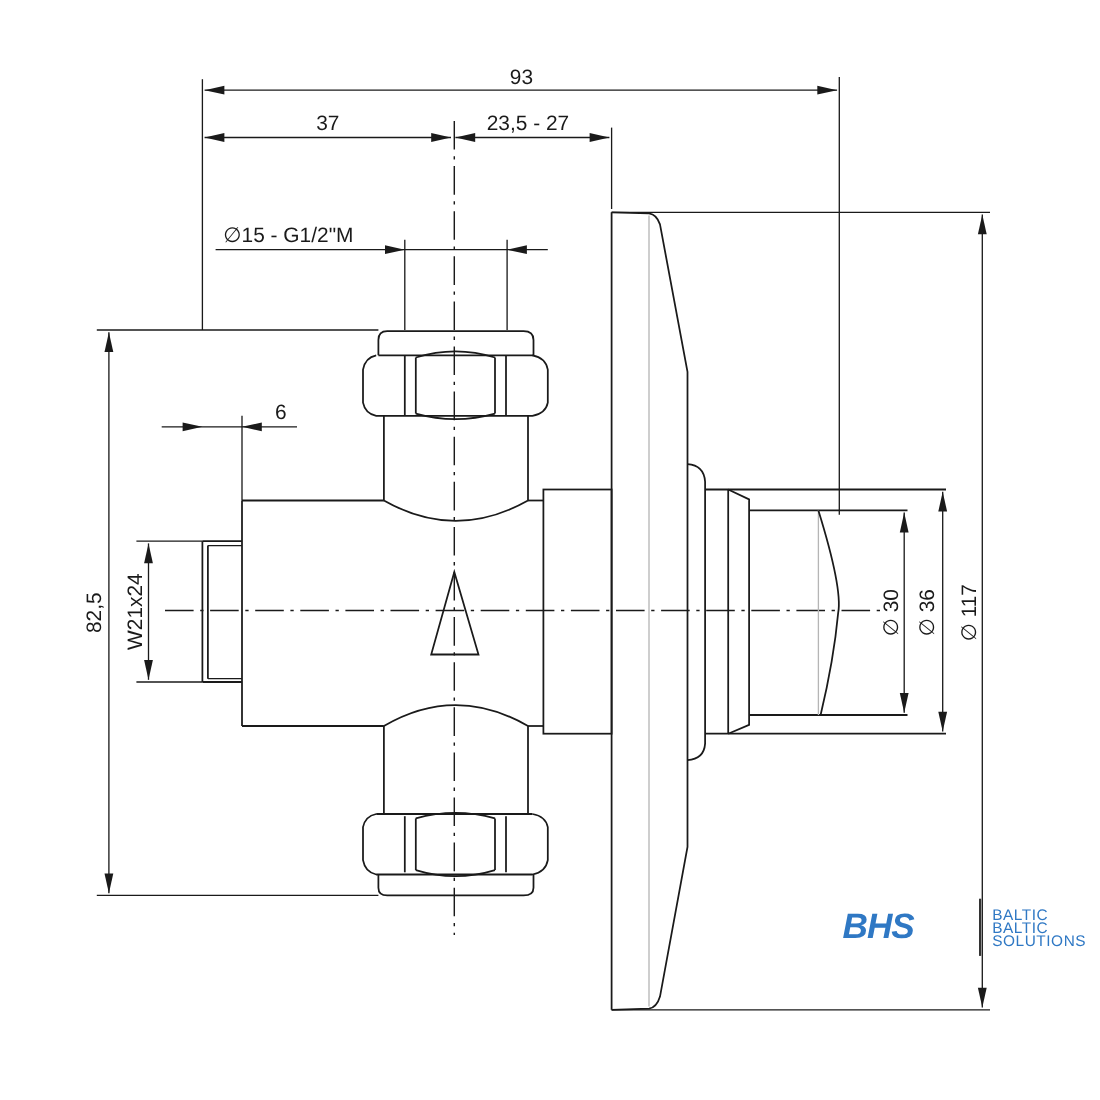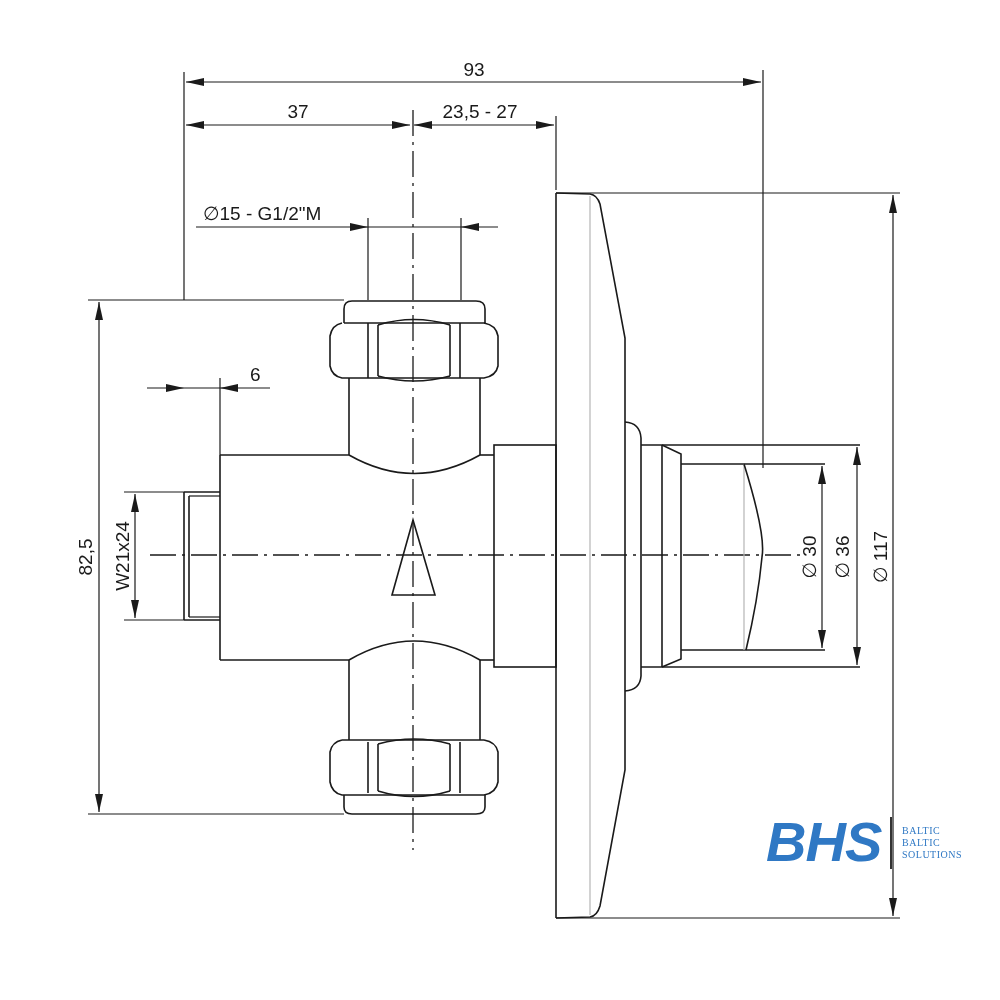--- a/index.html
+++ b/index.html
@@ -5,23 +5,23 @@
     html, body { margin: 0; padding: 0; background: #ffffff; }
     body { width: 1000px; height: 1000px; position: relative; overflow: hidden; font-family: "Liberation Sans", sans-serif; }
     svg { position: absolute; left: 0; top: 0; }
     .ln { stroke: #1a1a1a; stroke-width: 1.6; fill: none; }
     .thin { stroke: #1a1a1a; stroke-width: 1.2; fill: none; }
     .grey { stroke: #b5b5b5; stroke-width: 1.2; fill: none; }
     .cl { stroke: #1a1a1a; stroke-width: 1.3; fill: none; stroke-dasharray: 26 6 3 6; }
     .arr { fill: #1a1a1a; stroke: none; }
     .dim-text { font-family: "Liberation Sans", sans-serif; font-size: 19px; fill: #1a1a1a; }
     .logo { position: absolute; left: 766px; top: 817px; width: 220px; height: 50px; }
-    .logo-main { position: absolute; left: 0; top: 0; font-family: "Liberation Sans", sans-serif; font-weight: bold; font-style: italic; font-size: 56px; line-height: 50px; color: #2f78c4; letter-spacing: -1px; }
+    .logo-main { position: absolute; left: 0; top: 0; font-family: "Liberation Sans", sans-serif; font-weight: bold; font-style: italic; font-size: 32px; line-height: 50px; color: #2f78c4; letter-spacing: -1px; }
     .logo-sep { position: absolute; left: 124px; top: 0; width: 1.5px; height: 52px; background: #333; }
-    .logo-sub { position: absolute; left: 136px; top: 8px; font-family: Liberation Serif, serif; font-size: 10px; line-height: 12px; color: #2f78c4; letter-spacing: 0.5px; }
+    .logo-sub { position: absolute; left: 136px; top: 8px; font-family: Liberation Sans, sans-serif; font-size: 14px; line-height: 12px; color: #2f78c4; letter-spacing: 0.5px; }
     .logo-sub span { display: block; }
   </style>
 </head>
 <body>
 
 <svg width="1000" height="1000" viewBox="0 0 1000 1000">
 
   <g>
     <line class="thin" x1="184" y1="72" x2="184" y2="300"></line>
     <line class="thin" x1="763" y1="70" x2="763" y2="468"></line>

